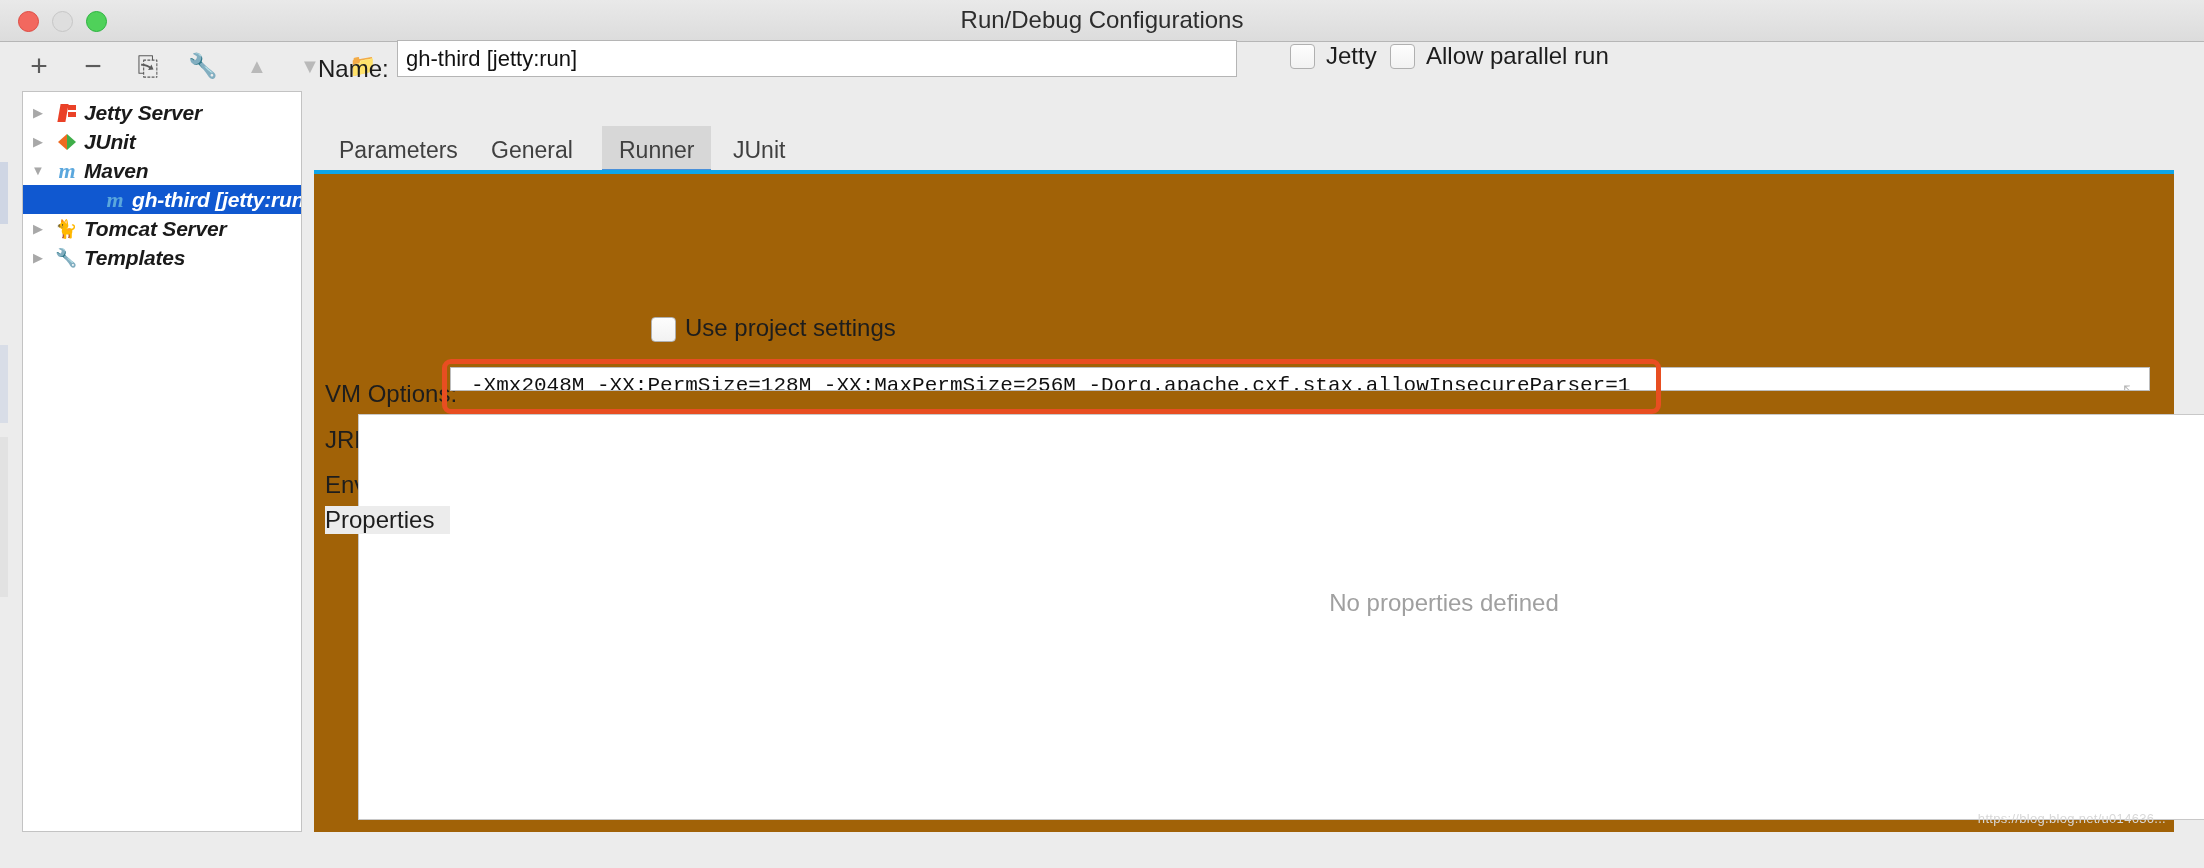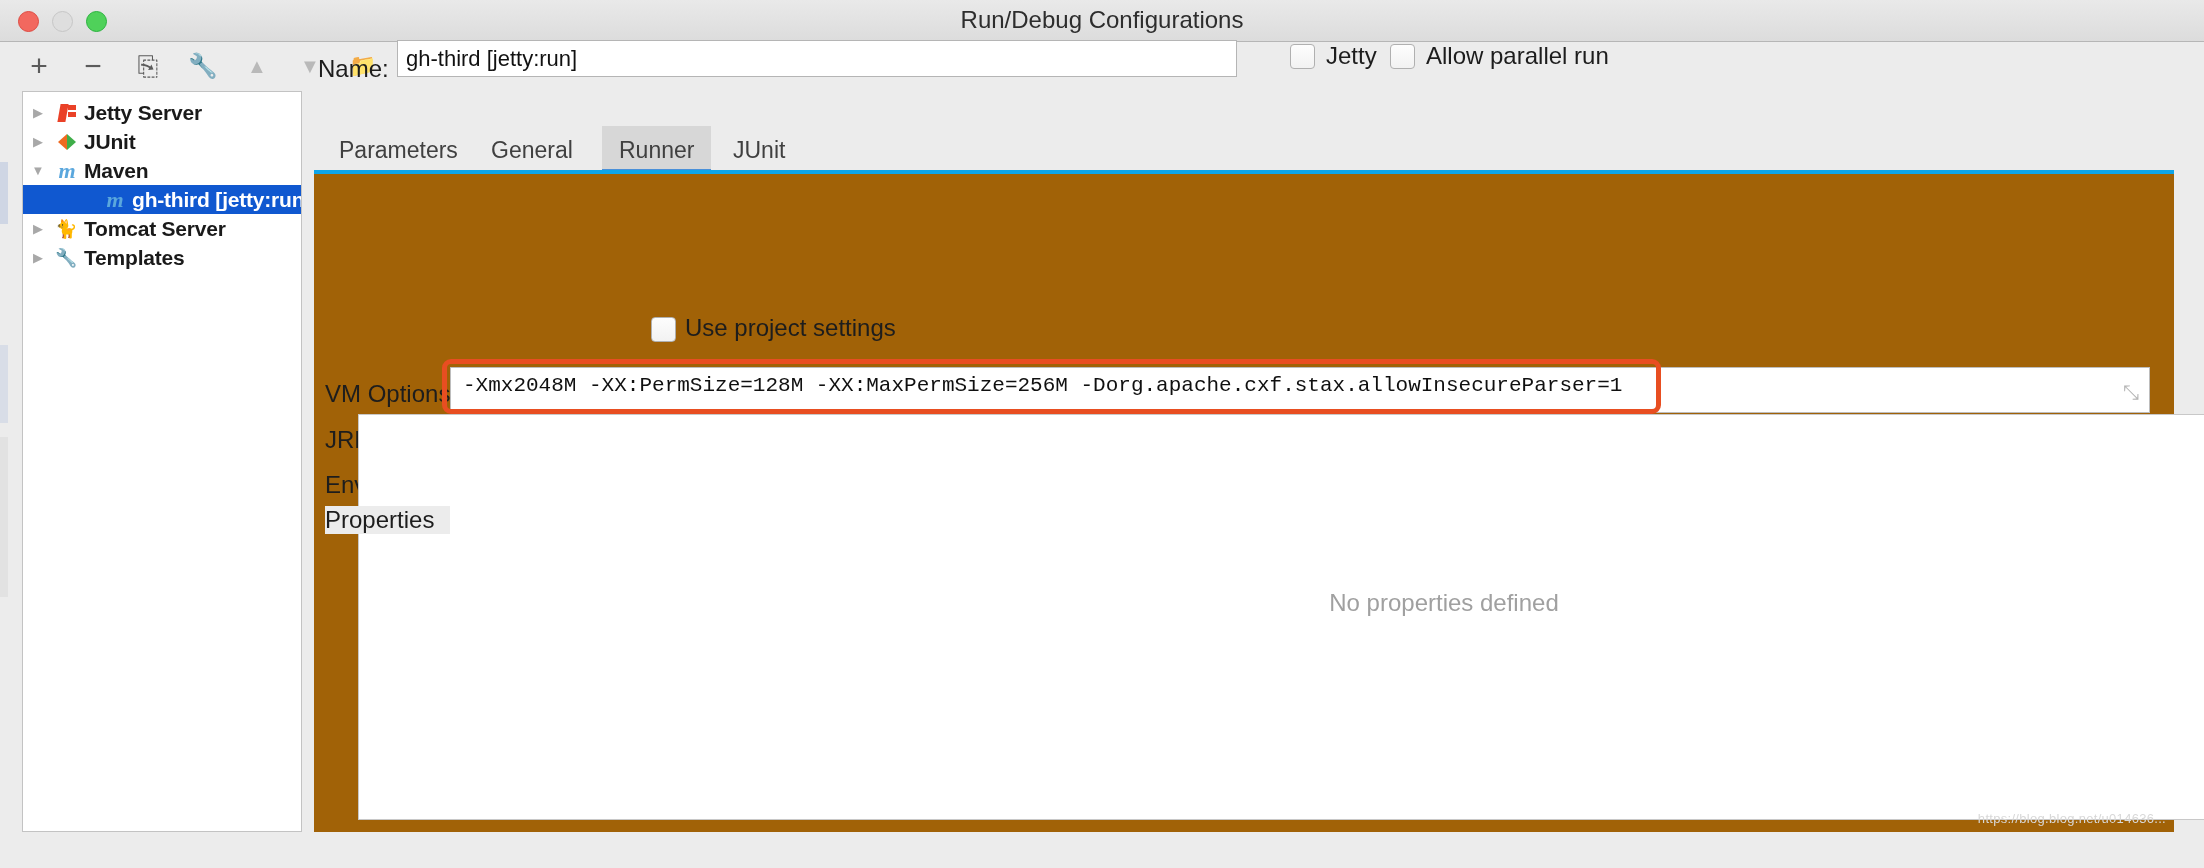--- a/index.html
+++ b/index.html
@@ -94,21 +94,21 @@
   .tw.collapsed::before { content: "\25B6"; }
   .tw.expanded::before  { content: "\25BC"; }
   .tw.empty::before     { content: ""; }
   .tree-icon {
     width: 28px; flex: 0 0 28px;
     text-align: center;
     font-size: 19px;
     line-height: 1;
     margin-right: 3px;
   }
-  .tree-label { font-weight: bold; letter-spacing: -0.2px; }
+  .tree-label { font-weight: bold; letter-spacing: -0.2px; font-style: italic; }
   .indent { margin-left: 48px; }
 
   
   .ic-jetty {
     display: inline-block; position: relative;
     width: 20px; height: 20px; vertical-align: middle;
   }
   .ic-jetty::before {
     content: "";
     position: absolute; left: 2px; top: 1px;
@@ -242,28 +242,28 @@
     color: #1d1d1d;
     white-space: nowrap;
   }
 
   #vm-label  { left: 11px;  top: 206px; }
   #jre-label { left: 11px;  top: 252px; }
   #env-label { left: 11px;  top: 297px; }
 
   #vm-input {
     position: absolute; left: 136px; top: 193px;
-    width: 1700px; height: 46px;
+    width: 1700px; height: 24px;
     background: #ffffff;
     border: 1px solid #bdbdbd;
     font-family: "Liberation Mono", monospace;
     font-size: 21px;
     color: #101010;
     line-height: 36px;
-    padding-left: 12px;
+    padding-left: 20px;
     white-space: nowrap;
     overflow: hidden;
   }
   #vm-expand {
     position: absolute;
     right: 10px; top: 8px;
     font-size: 20px;
     color: #b4b4b4;
   }
   #vm-highlight {

